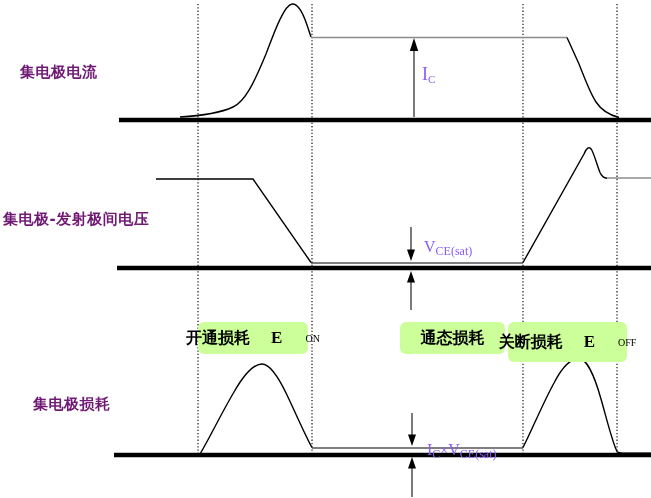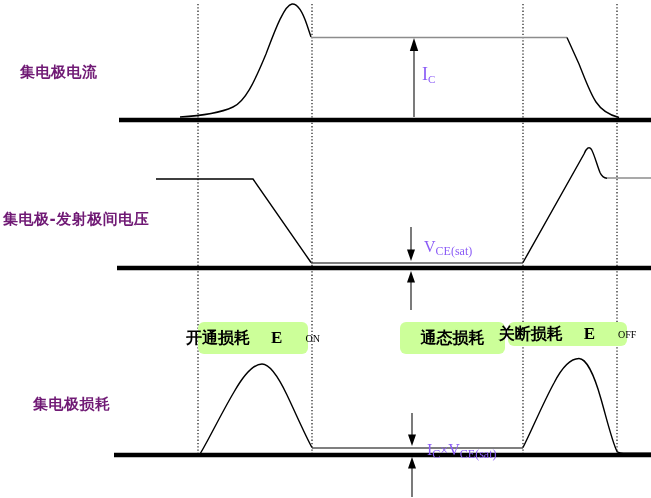--- a/index.html
+++ b/index.html
@@ -97,21 +97,21 @@
   <div class="row-label" style="left:3px;top:210px;">集电极-发射极间电压</div>
 
   <div class="loss-label" style="left:198px;top:322px;width:110px;height:32px;">
     <span>开通损耗</span>
       <span class="sym">E</span>
       <span class="sym-sub">ON</span>
   </div>
   <div class="loss-label" style="left:372px;top:322px;width:105px;height:32px;margin-left:28px;">
     <span>通态损耗</span>
   </div>
-  <div class="loss-label" style="left:508px;top:322px;width:119px;height:24px;">
+  <div class="loss-label" style="left:508px;top:322px;width:119px;height:40px;">
     <span>关断损耗</span>
       <span class="sym">E</span>
       <span class="sym-sub">OFF</span>
   </div>
 
   <div class="annot" id="ic-annotation" style="left:422px;top:64px;">
     <span class="big">I</span><span class="small-sub">C</span>
   </div>
 
   <div class="annot" style="left:424px;top:238px;">

